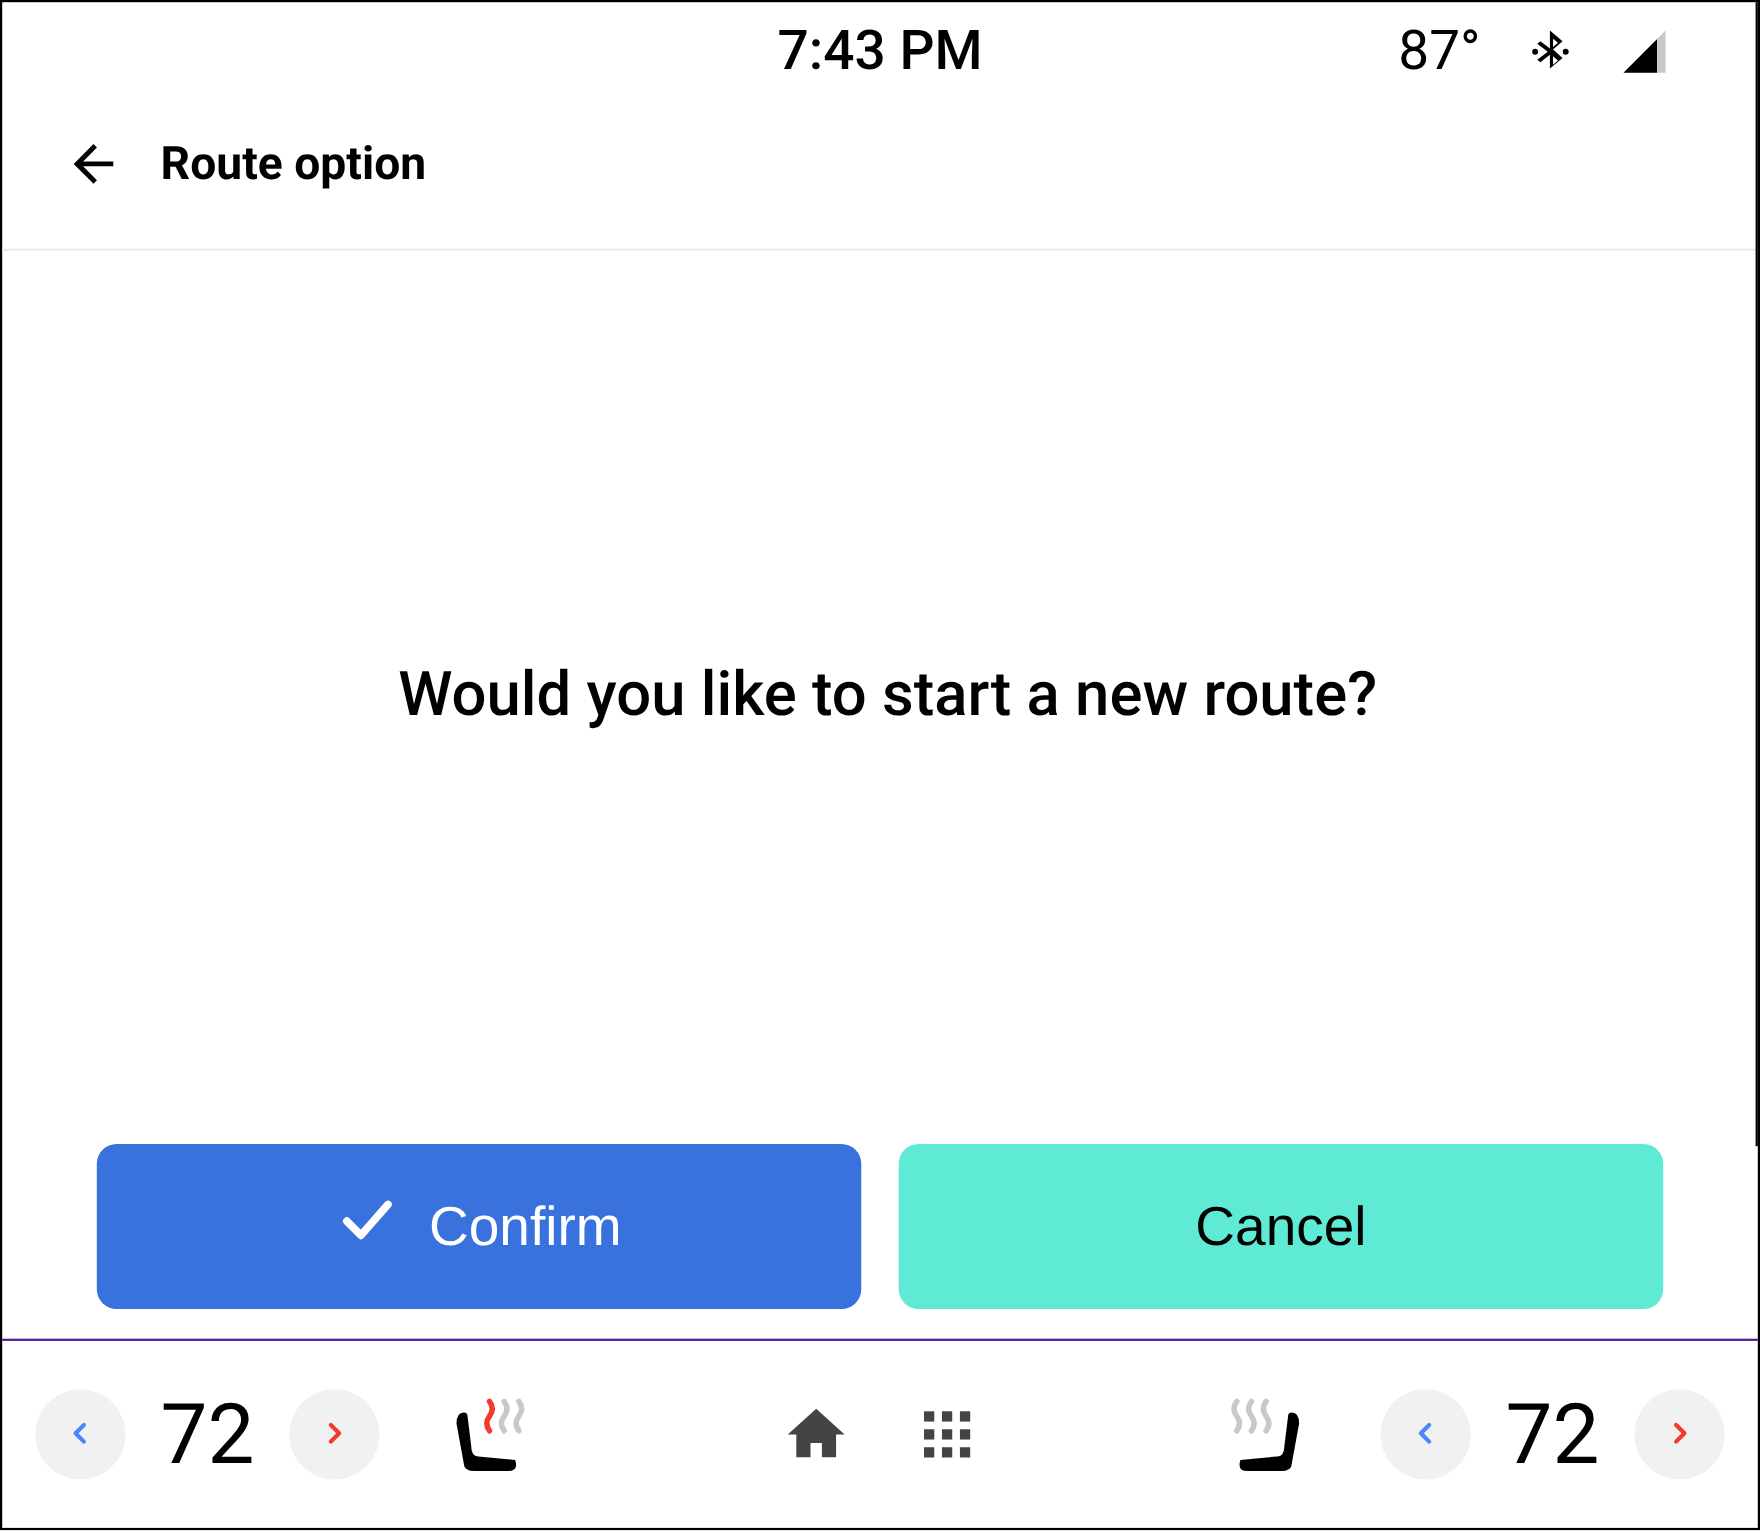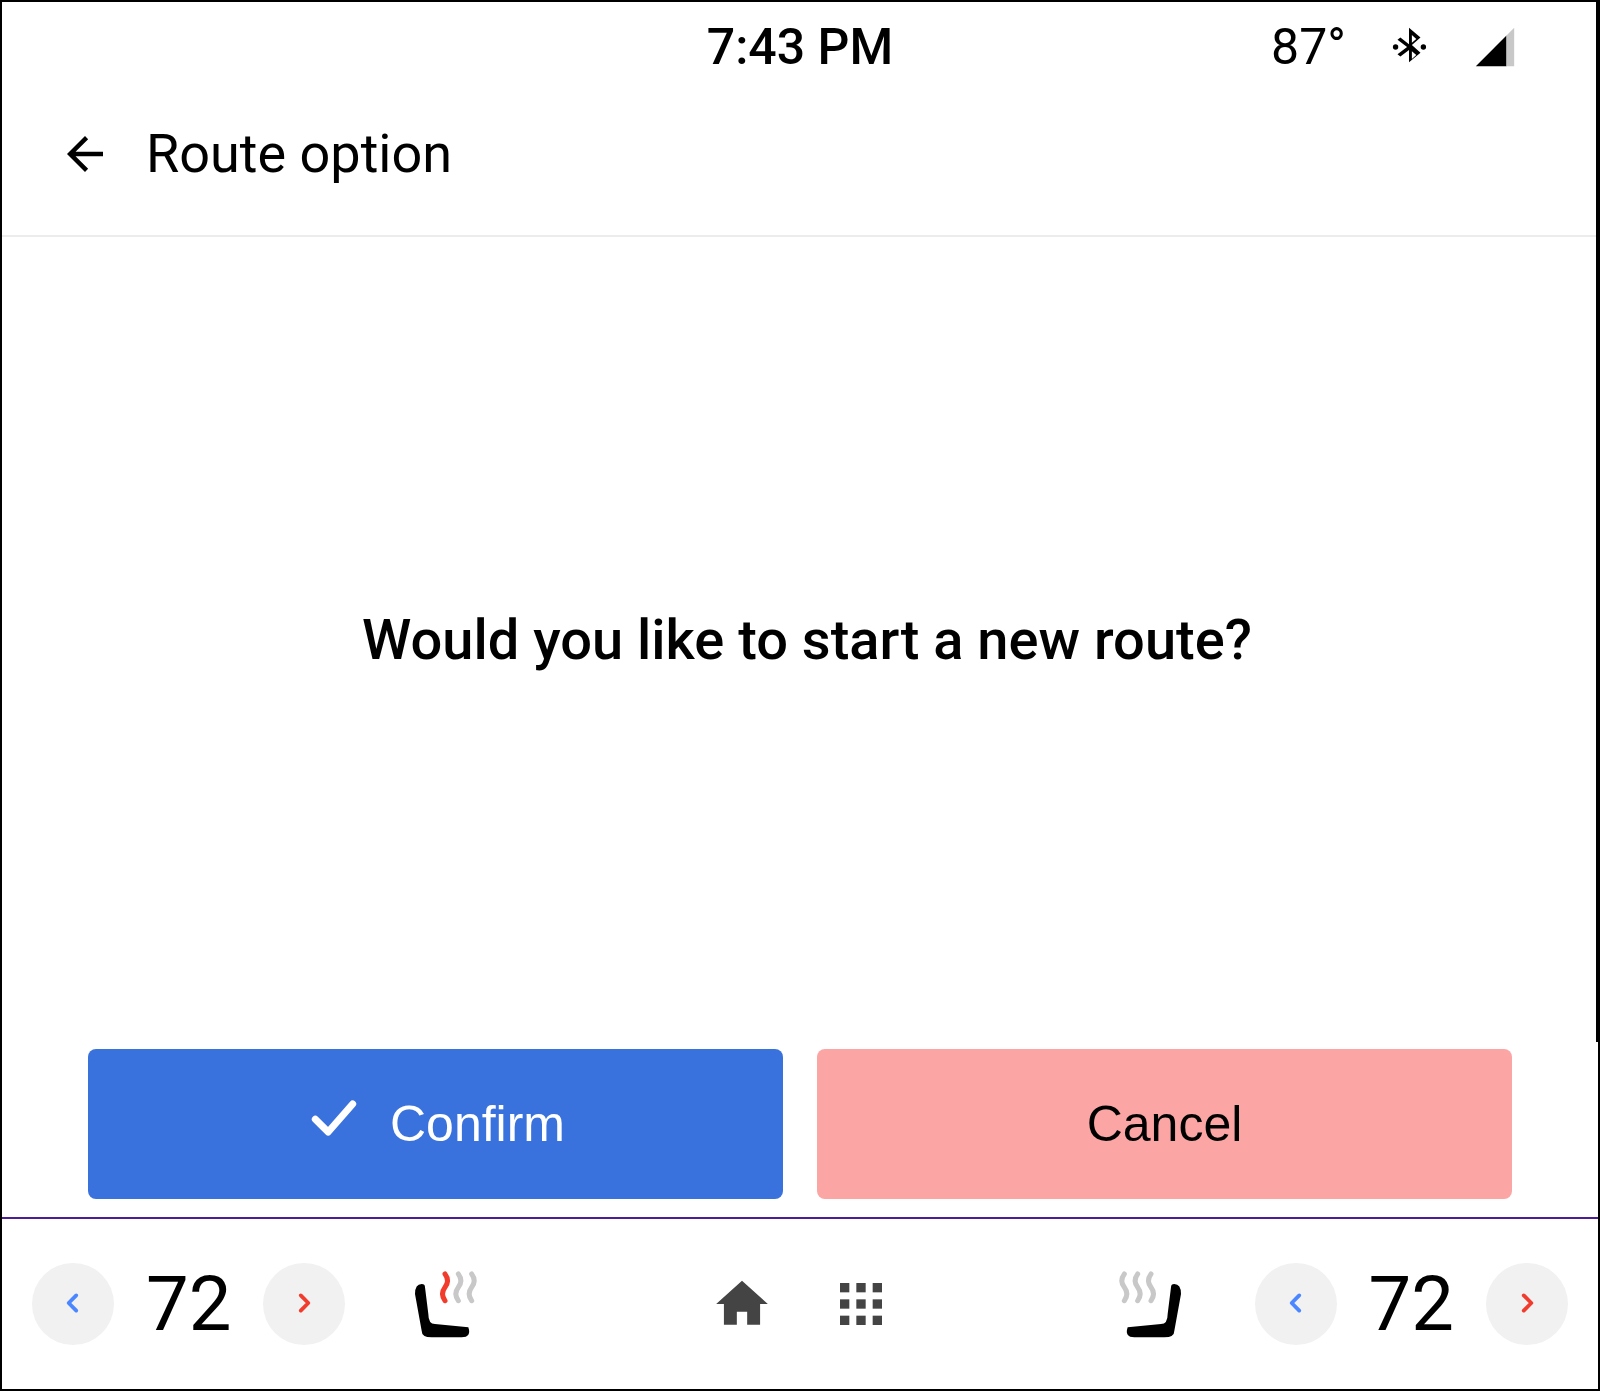--- a/index.html
+++ b/index.html
@@ -12,33 +12,33 @@
   .status-time { position: absolute; left: 50%; top: 50%; transform: translate(-50%, -50%); font-size: 50px; font-weight: 500; }
   .status-right { position: absolute; right: 80px; top: 50%; transform: translateY(-50%); display: flex; align-items: center; gap: 40px; font-size: 50px; font-weight: 400; }
   .status-temp { font-size: 50px; }
   .bt-icon svg { width: 46px; height: 46px; display:block; }
   .signal-icon svg { width: 46px; height: 46px; display:block; }
 
   
   .header { display: flex; align-items: center; gap: 34px; padding: 30px 56px 50px 56px; }
   .back-btn { background: none; border: none; cursor: pointer; padding: 0; }
   .back-btn svg { width: 54px; height: 54px; display:block; }
-  .header-title { font-size: 54px; font-weight: 400; }
+  .header-title { font-size: 42px; font-weight: 700; }
 
   .divider { width: 100%; height: 2px; background: #ececec; }
 
   
   .main { position: relative; }
   .prompt { position: absolute; width: 100%; text-align: center; top: 370px; font-size: 56px; font-weight: 500; padding-left: 14px; }
 
   .button-row { position: absolute; top: 812px; left: 0; width: 100%; display: flex; gap: 34px; padding: 0 86px; }
-  .big-btn { flex: 1; height: 150px; border-radius: 8px; border: none; font-size: 50px; font-weight: 500; display: flex; align-items: center; justify-content: center; gap: 28px; cursor: pointer; }
+  .big-btn { flex: 1; height: 150px; border-radius: 18px; border: none; font-size: 50px; font-weight: 500; display: flex; align-items: center; justify-content: center; gap: 28px; cursor: pointer; }
   .confirm-btn { background: #3a72dd; color: #fff; }
   .confirm-btn svg { width: 56px; height: 56px; }
-  .cancel-btn { background: #fca5a5; color: #000; }
+  .cancel-btn { background: #5eead4; color: #000; }
 
   
   .bottom-bar { position: absolute; bottom: 0; left: 0; width: 100%; height: 172px; border-top: 2px solid #4c1d95; display: flex; align-items: center; padding: 0 30px; }
   .temp-group { display: flex; align-items: center; gap: 14px; }
   .circ-btn { width: 82px; height: 82px; border-radius: 50%; background: #f1f1f1; border: none; display: flex; align-items: center; justify-content: center; cursor: pointer; }
   .circ-btn svg { width: 26px; height: 26px; }
   .temp-value { font-size: 76px; font-weight: 400; padding: 0 18px; }
   .seat-heat { margin-left: 60px; }
   .seat-heat svg, .seat-heat-r svg { width: 80px; height: 80px; display:block; }
   .center-icons { position: absolute; left: 50%; transform: translateX(-50%); display: flex; align-items: center; gap: 60px; }

